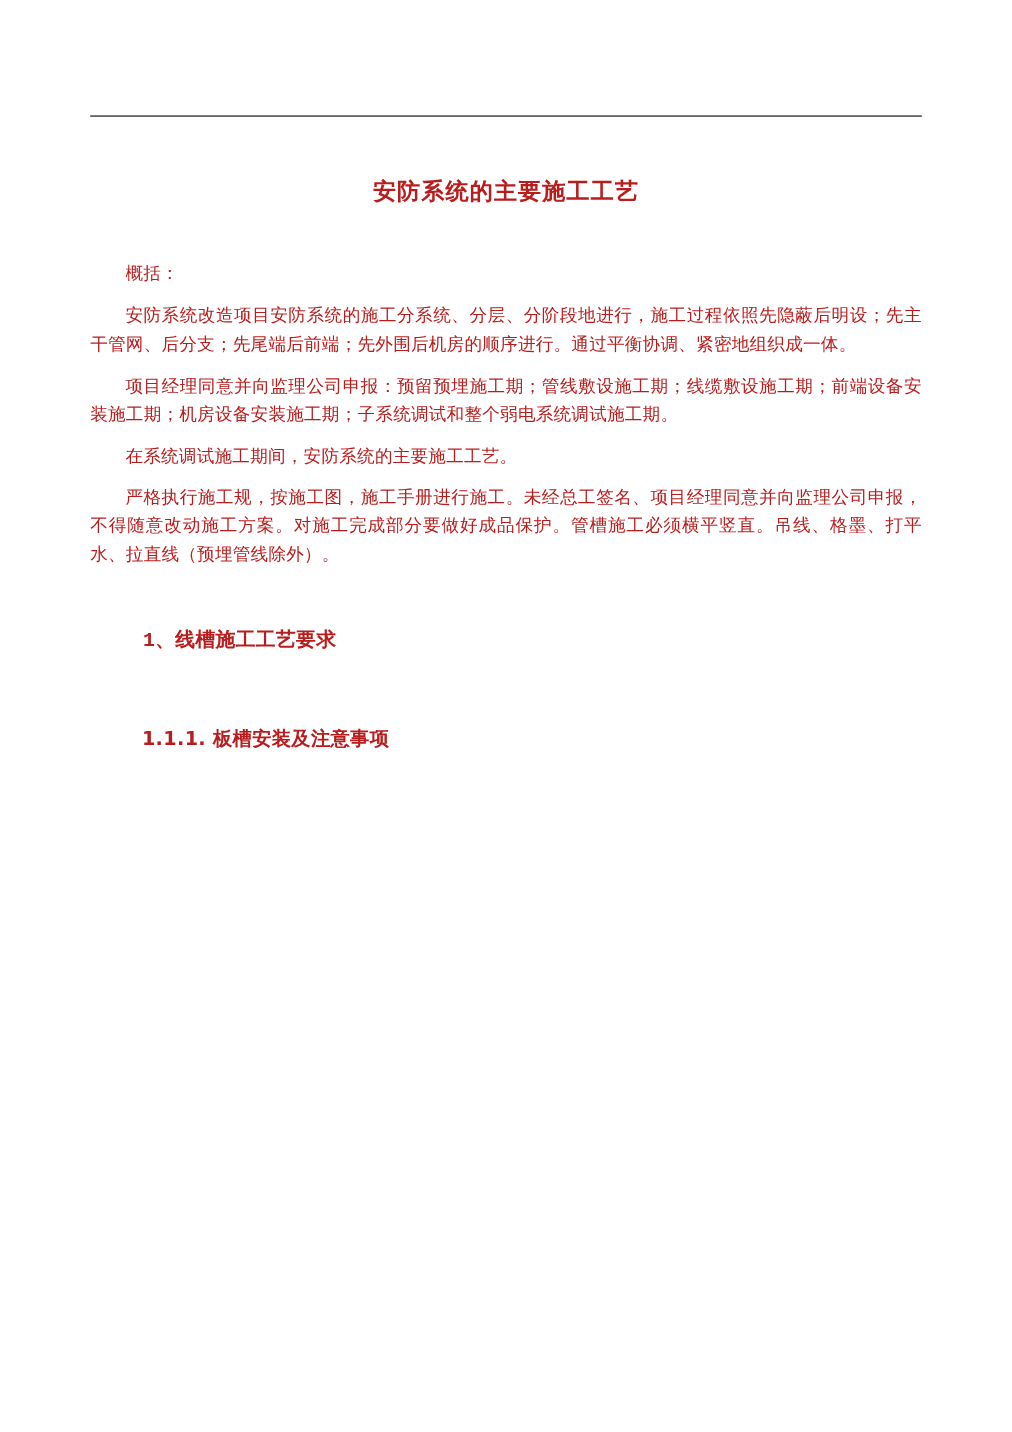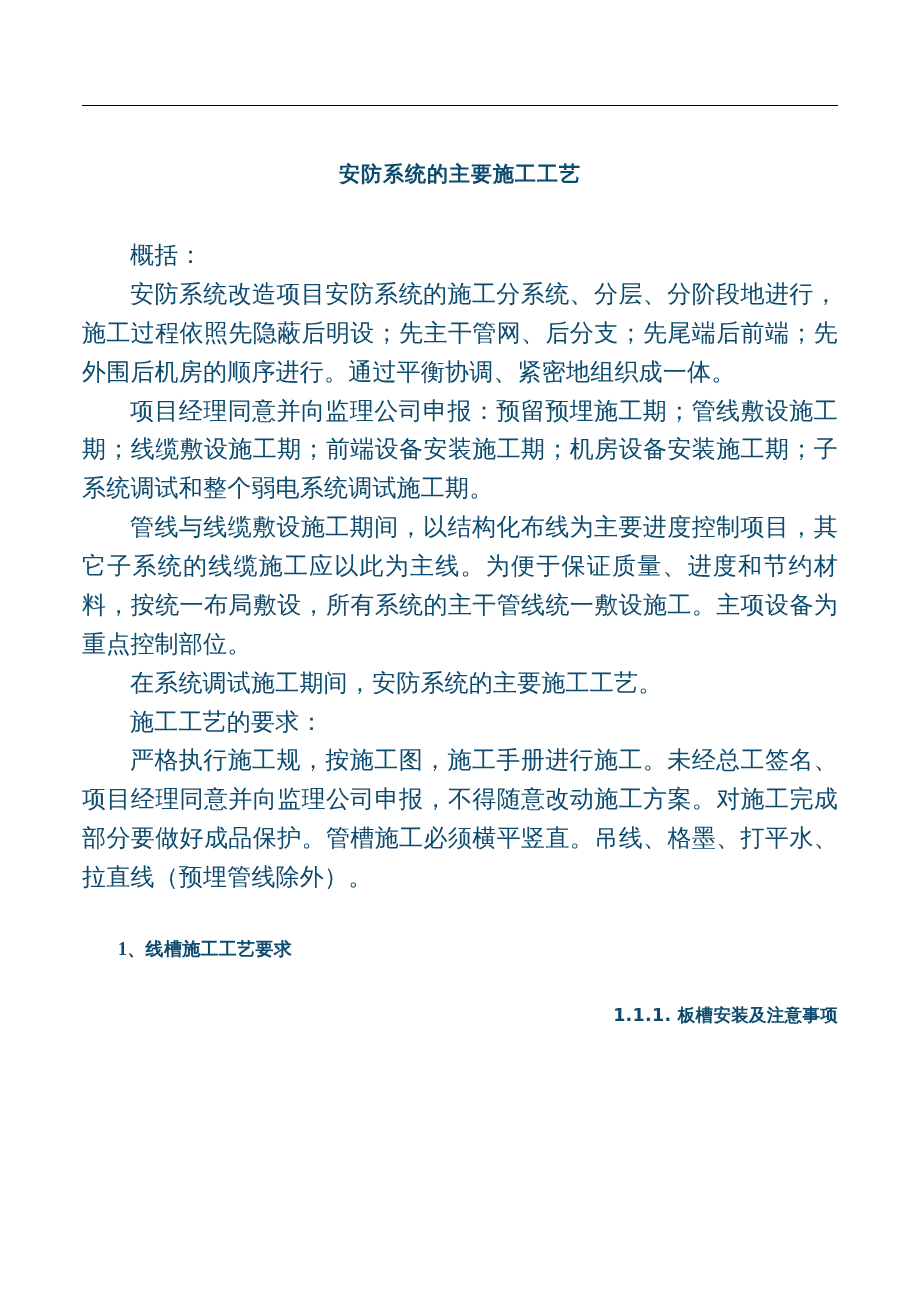--- a/index.html
+++ b/index.html
@@ -7,21 +7,21 @@
     padding: 0;
     background: #ffffff;
   }
   .page {
     width: 920px;
     height: 1302px;
     background: #ffffff;
     position: relative;
     box-sizing: border-box;
     font-family: "DejaVu Serif", "Liberation Serif", serif;
-    color: #0c4a6e;
+    color: #b91c1c;
     overflow: hidden;
   }
   .header-rule {
     position: absolute;
     left: 82px;
     top: 105px;
     width: 756px;
     height: 0;
     border-top: 1.2px solid #000000;
   }
@@ -33,47 +33,46 @@
   }
   .doc-title {
     text-align: center;
     font-size: 21px;
     font-weight: bold;
     letter-spacing: 1px;
     margin: 20px 0 0 0;
     font-family: "DejaVu Sans", "Liberation Sans", sans-serif;
   }
   .para {
-    font-size: 24px;
+    font-size: 16px;
     line-height: 1.62;
     text-indent: 2em;
     margin: 0;
     padding: 0;
     text-align: justify;
     letter-spacing: 0.2px;
   }
   .para + .para {
-    margin-top: 0;
+    margin-top: 12px;
   }
   .heading-1 {
     font-size: 18px;
     font-weight: bold;
     text-indent: 2em;
-    margin: 0;
-    font-family: Liberation Serif, serif;
+    margin: 12px;
+    font-family: Liberation Mono, monospace;
     letter-spacing: 0.3px;
   }
   .heading-2 {
     font-size: 17.5px;
     font-weight: bold;
     text-indent: 2em;
-    margin: 0;
+    margin: 12px;
     font-family: "DejaVu Sans", "Liberation Sans", sans-serif;
     letter-spacing: 0.3px;
-    text-align: right;
   }
   .spacer-lg { height: 48px; }
   .spacer-md { height: 40px; }
   .spacer-sm { height: 42px; }
 </style>
 </head>
 <body>
 
 <div class="page">
 
@@ -81,23 +80,21 @@
 
   <div class="content">
 
     <h1 class="doc-title">安防系统的主要施工工艺</h1>
 
     <div class="spacer-lg"></div>
 
     <p class="para">概括：</p>
     <p class="para">安防系统改造项目安防系统的施工分系统、分层、分阶段地进行，施工过程依照先隐蔽后明设；先主干管网、后分支；先尾端后前端；先外围后机房的顺序进行。通过平衡协调、紧密地组织成一体。</p>
     <p class="para">项目经理同意并向监理公司申报：预留预埋施工期；管线敷设施工期；线缆敷设施工期；前端设备安装施工期；机房设备安装施工期；子系统调试和整个弱电系统调试施工期。</p>
-    <p class="para">管线与线缆敷设施工期间，以结构化布线为主要进度控制项目，其它子系统的线缆施工应以此为主线。为便于保证质量、进度和节约材料，按统一布局敷设，所有系统的主干管线统一敷设施工。主项设备为重点控制部位。</p>
     <p class="para">在系统调试施工期间，安防系统的主要施工工艺。</p>
-    <p class="para">施工工艺的要求：</p>
     <p class="para">严格执行施工规，按施工图，施工手册进行施工。未经总工签名、项目经理同意并向监理公司申报，不得随意改动施工方案。对施工完成部分要做好成品保护。管槽施工必须横平竖直。吊线、格墨、打平水、拉直线（预埋管线除外）。</p>
 
     <div class="spacer-md"></div>
 
     <h2 class="heading-1">1、线槽施工工艺要求</h2>
 
     <div class="spacer-sm"></div>
 
     <h3 class="heading-2">1.1.1. 板槽安装及注意事项</h3>
 

